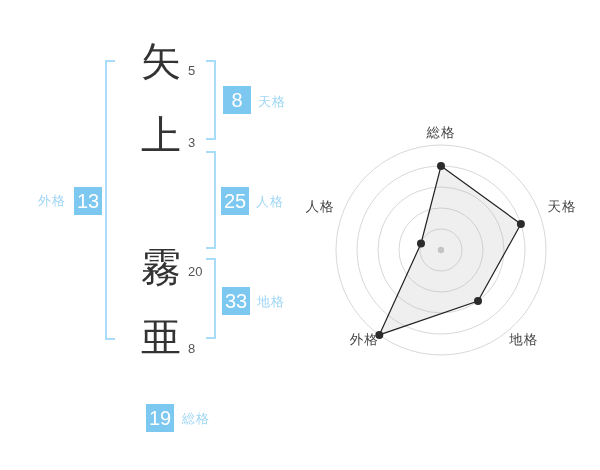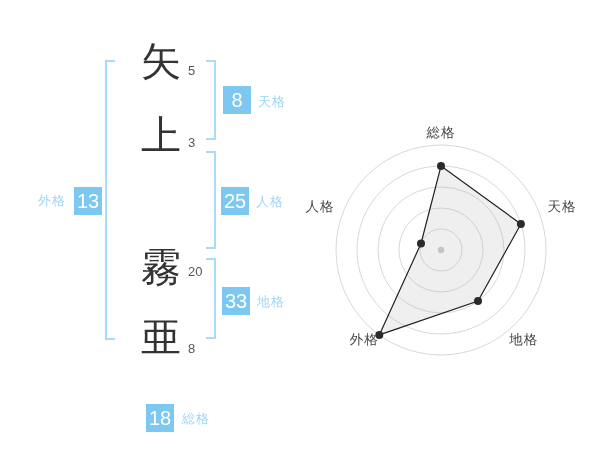--- a/index.html
+++ b/index.html
@@ -44,21 +44,21 @@
 
   <div class="badge" style="left:221px;top:187px">25</div>
   <div class="kaku-label" style="left:256px;top:195px">人格</div>
 
   <div class="badge" style="left:222px;top:287px">33</div>
   <div class="kaku-label" style="left:257px;top:295px">地格</div>
 
   <div class="badge" style="left:74px;top:187px">13</div>
   <div class="kaku-label" style="left:38px;top:194px">外格</div>
 
-  <div class="badge" style="left:146px;top:404px">18</div>
+  <div class="badge" style="left:146px;top:404px">19</div>
   <div class="kaku-label" style="left:182px;top:412px">総格</div>
 
   <svg class="radar" width="300" height="250" viewBox="0 0 300 250">
       <circle cx="150" cy="135" r="21" fill="none" stroke="#d8d8d8" stroke-width="1"></circle>
       <circle cx="150" cy="135" r="42" fill="none" stroke="#d8d8d8" stroke-width="1"></circle>
       <circle cx="150" cy="135" r="63" fill="none" stroke="#d8d8d8" stroke-width="1"></circle>
       <circle cx="150" cy="135" r="84" fill="none" stroke="#d8d8d8" stroke-width="1"></circle>
       <circle cx="150" cy="135" r="105" fill="none" stroke="#d8d8d8" stroke-width="1"></circle>
       <polygon points="150.0,51.0 229.9,109.0 187.0,186.0 88.3,219.9 130.0,128.5" fill="rgba(180,180,180,0.22)" stroke="#222222" stroke-width="1.2"></polygon>
       <circle cx="150" cy="135" r="3.2" fill="#c4c4c4"></circle>

